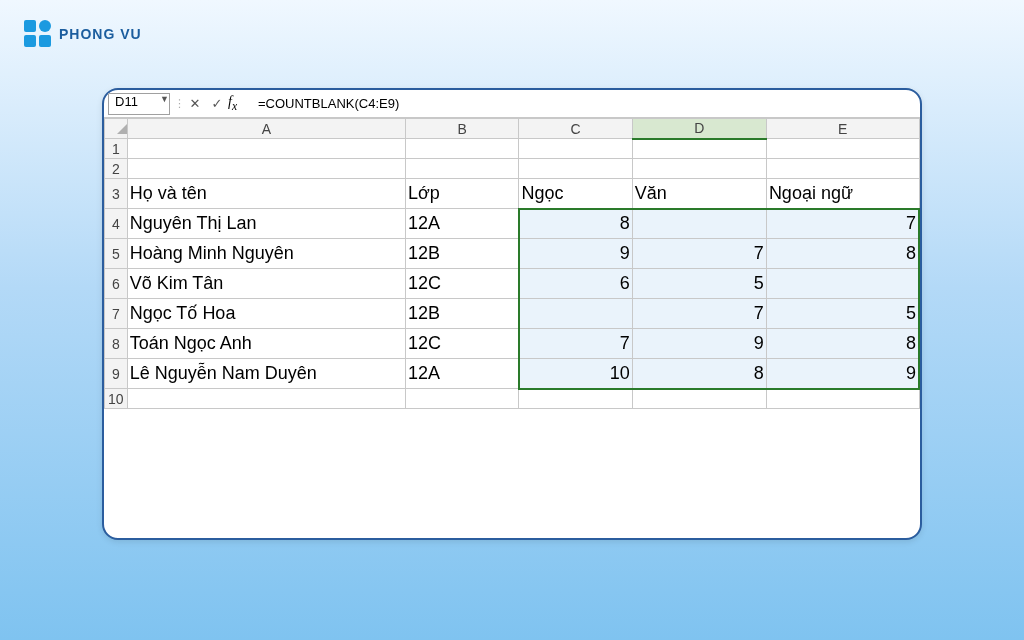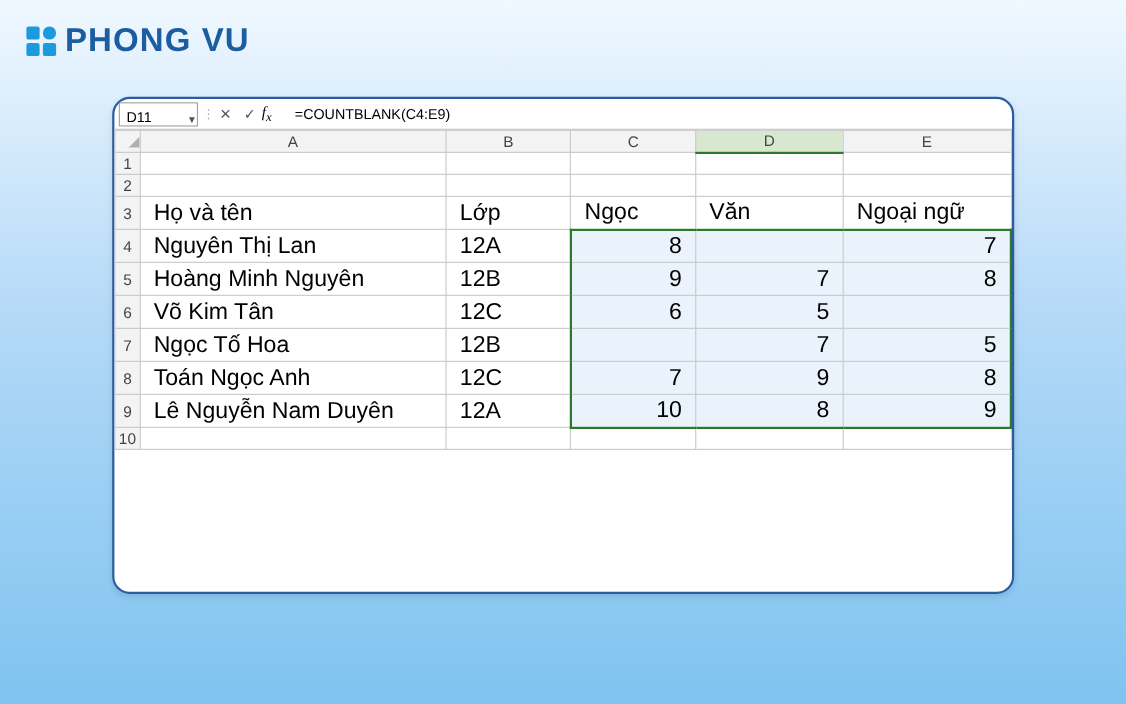--- a/index.html
+++ b/index.html
@@ -9,43 +9,43 @@
   font-family: Arial, sans-serif;
   position: relative;
 }
 .logo {
   position: absolute; top: 20px; left: 24px;
   display: flex; align-items: center; gap: 8px;
 }
 .logo-sq { display: grid; grid-template-columns: 12px 12px; gap: 3px; }
 .logo-sq span { width: 12px; height: 12px; background: #1b9ae0; border-radius: 2px; }
 .logo-sq span:nth-child(2) { border-radius: 50%; }
-.logo-text { font-size: 30px; font-weight: 700; letter-spacing: 1px; color: #1b5d9e; }
+.logo-text { font-size: 14px; font-weight: 700; letter-spacing: 1px; color: #1b5d9e; }
 
 .window {
   position: absolute; top: 88px; left: 102px;
   width: 820px; height: 452px;
   background: #fff;
   border: 2px solid #2b5d9e;
   border-radius: 16px;
   overflow: hidden;
   box-shadow: 0 2px 6px rgba(0,0,0,0.1);
 }
 
 
 .fbar {
   display: flex; align-items: center;
   height: 28px;
   border-bottom: 1px solid #c8c8c8;
   font-size: 13px;
 }
 .namebox {
-  width: 72px; height: 22px; margin: 2px 4px;
+  width: 62px; height: 22px; margin: 2px 4px;
   border: 1px solid #a0a0a0;
-  display: flex; align-items: flex-end; justify-content: space-between;
+  display: flex; align-items: flex-start; justify-content: space-between;
   padding: 0 0 0 6px; background: #fff;
 }
 .namebox-dd { font-size: 9px; color: #555; }
 .fx-sep { width: 10px; text-align: center; color: #aaa; font-size: 11px; }
 .fx-btn { width: 22px; text-align: center; color: #555; }
 .fx-label { font-style: italic; font-family: 'Times New Roman', serif; font-size: 14px; width: 24px; text-align: left; }
 .formula-input { flex: 1; padding-left: 6px; }
 
 
 .grid { width: 100%; border-collapse: collapse; table-layout: fixed; }
@@ -65,22 +65,22 @@
   border-bottom: 10px solid #b0b0b0;
   border-left: 10px solid transparent;
 }
 .col-hdr.sel { background: #d8e8d0; border-bottom: 2px solid #2a7a2a; }
 .row-hdr { width: 20px; }
 .row-hdr.sel { background: #d8e8d0; border-right: 2px solid #2a7a2a; }
 
 .grid tbody tr { height: 30px; }
 .grid tbody tr.short { height: 20px; }
 .grid tbody td {
-  padding: 0 12px;
-  font-size: 21px;
+  padding: 0 2px;
+  font-size: 18px;
   color: #000;
   background: #fff;
 }
 .cell-left { text-align: left; }
 .cell-right { text-align: right; }
 .sel-range { background: #eaf3fb !important; }
 .range-tl { border-top: 2px solid #2a7a2a !important; border-left: 2px solid #2a7a2a !important; }
 .range-t  { border-top: 2px solid #2a7a2a !important; }
 .range-tr { border-top: 2px solid #2a7a2a !important; border-right: 2px solid #2a7a2a !important; }
 .range-l  { border-left: 2px solid #2a7a2a !important; }

